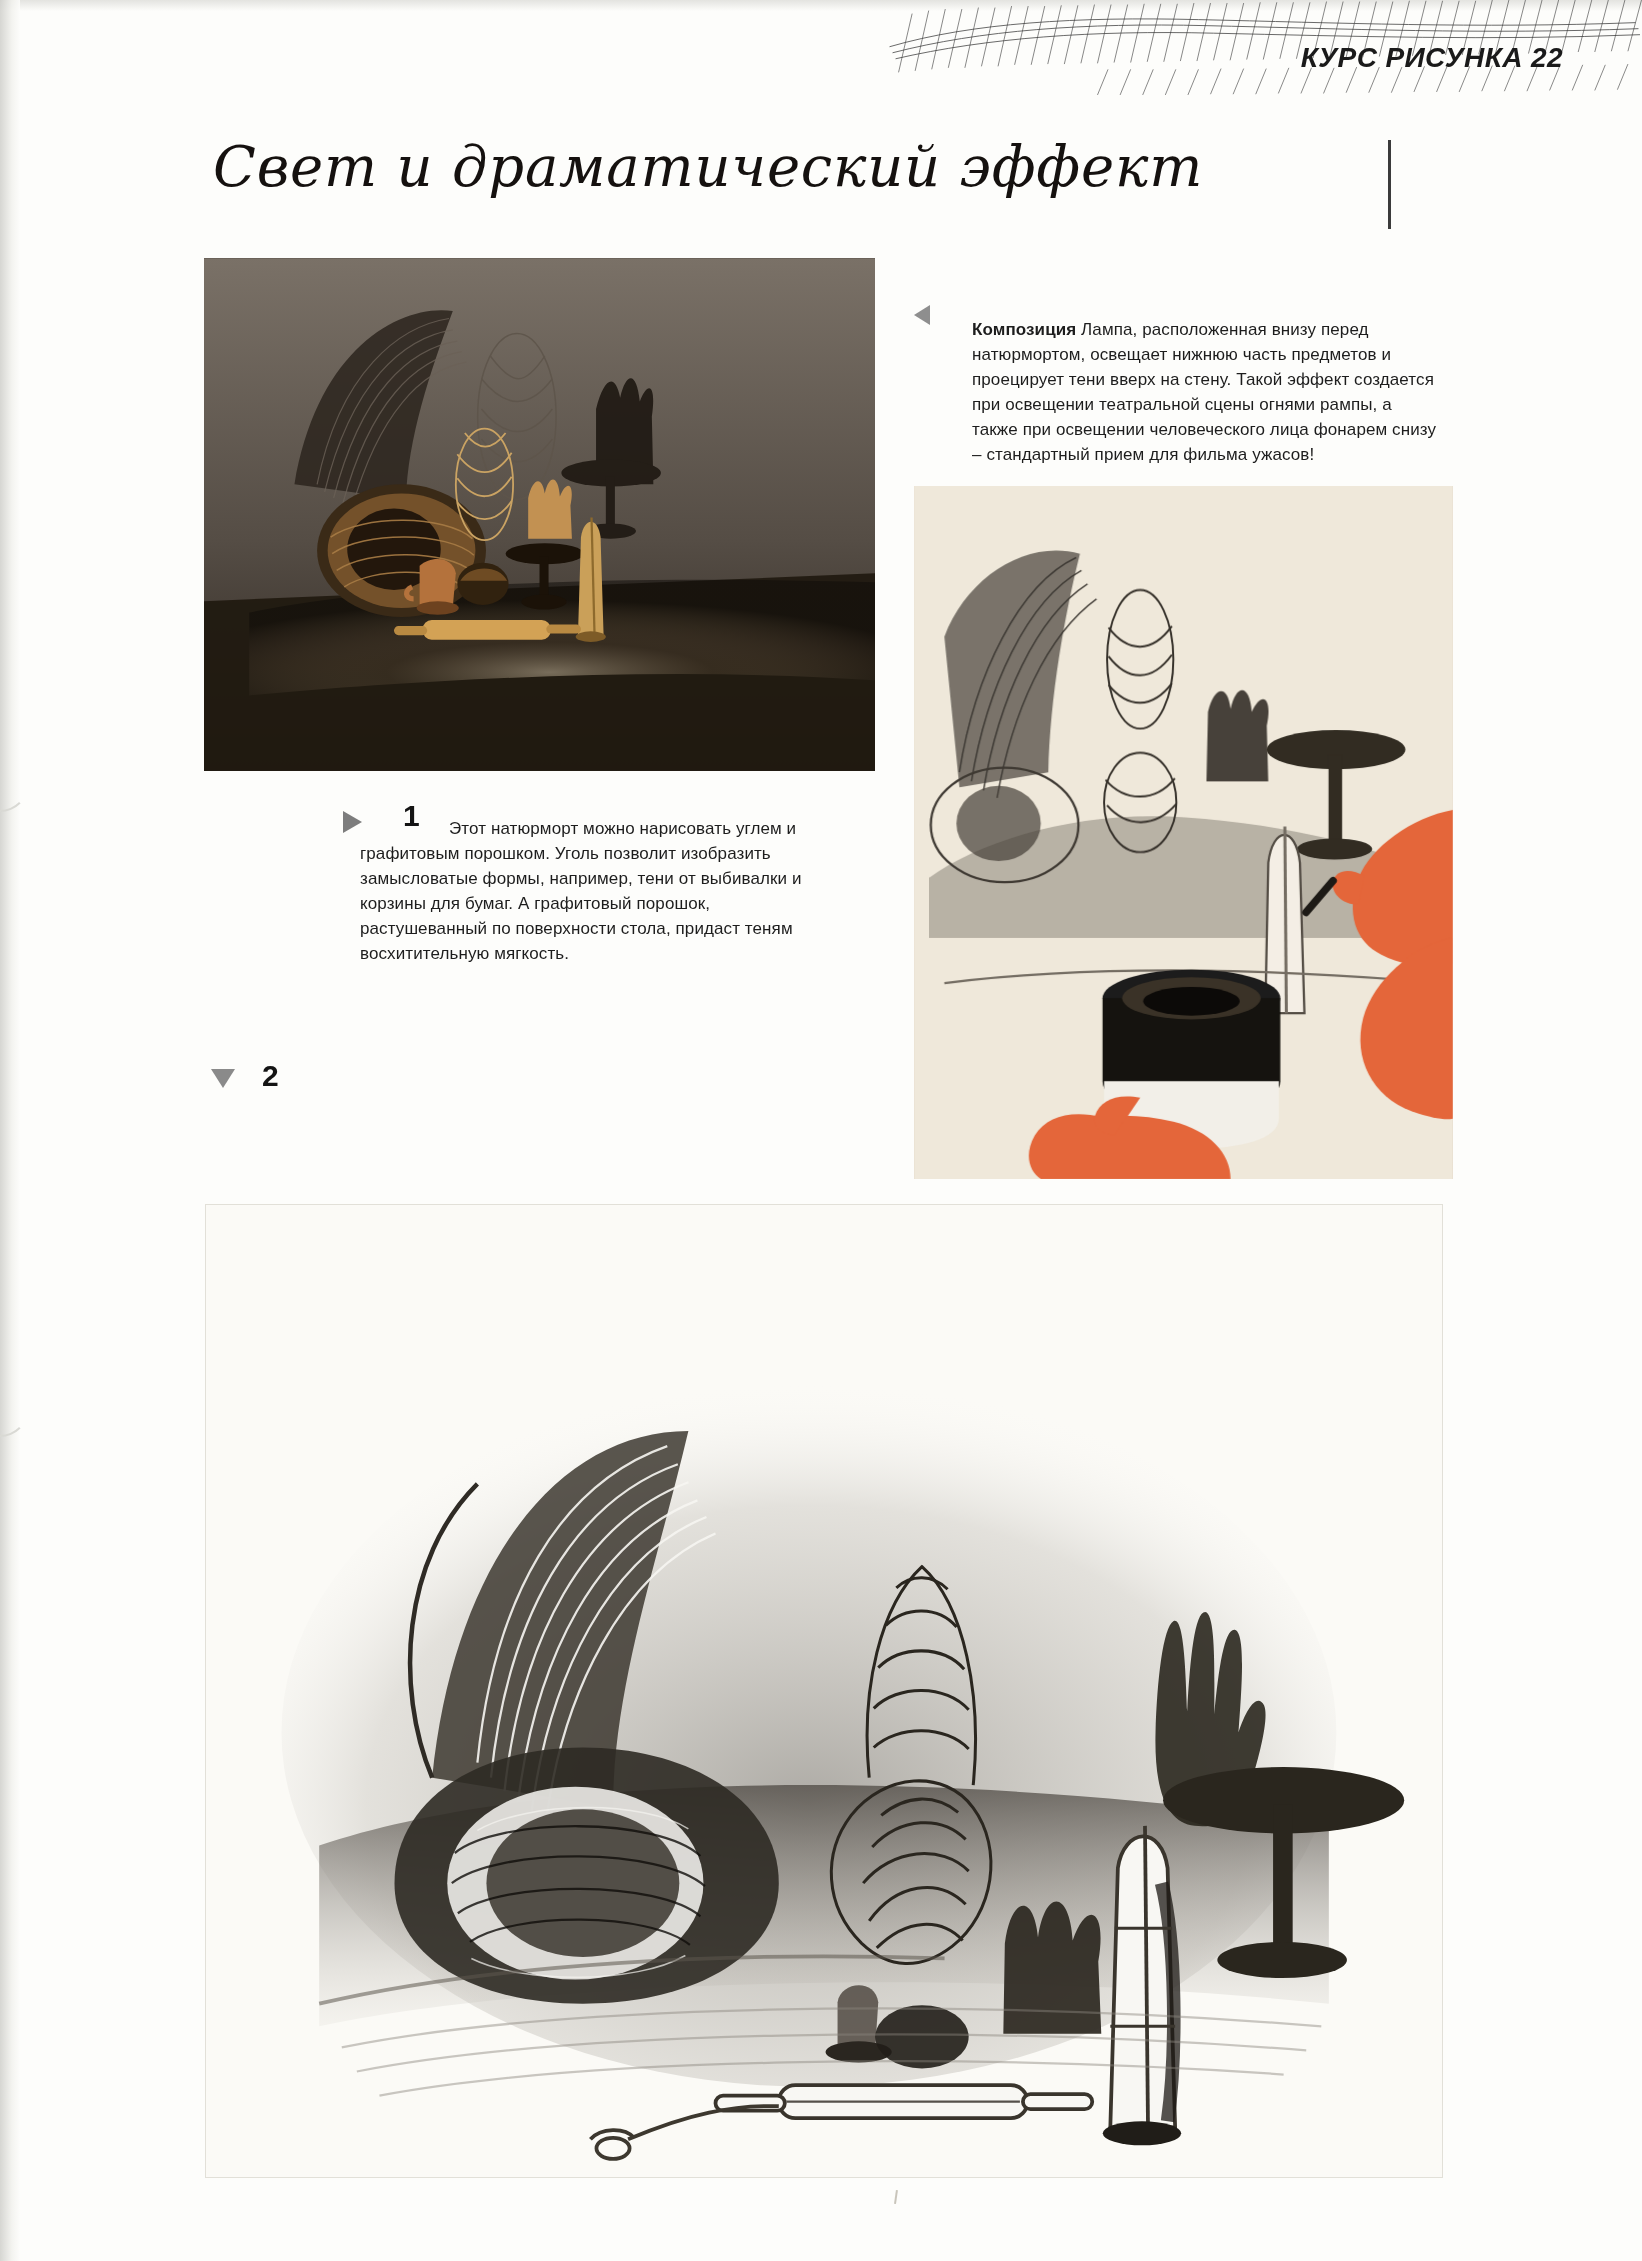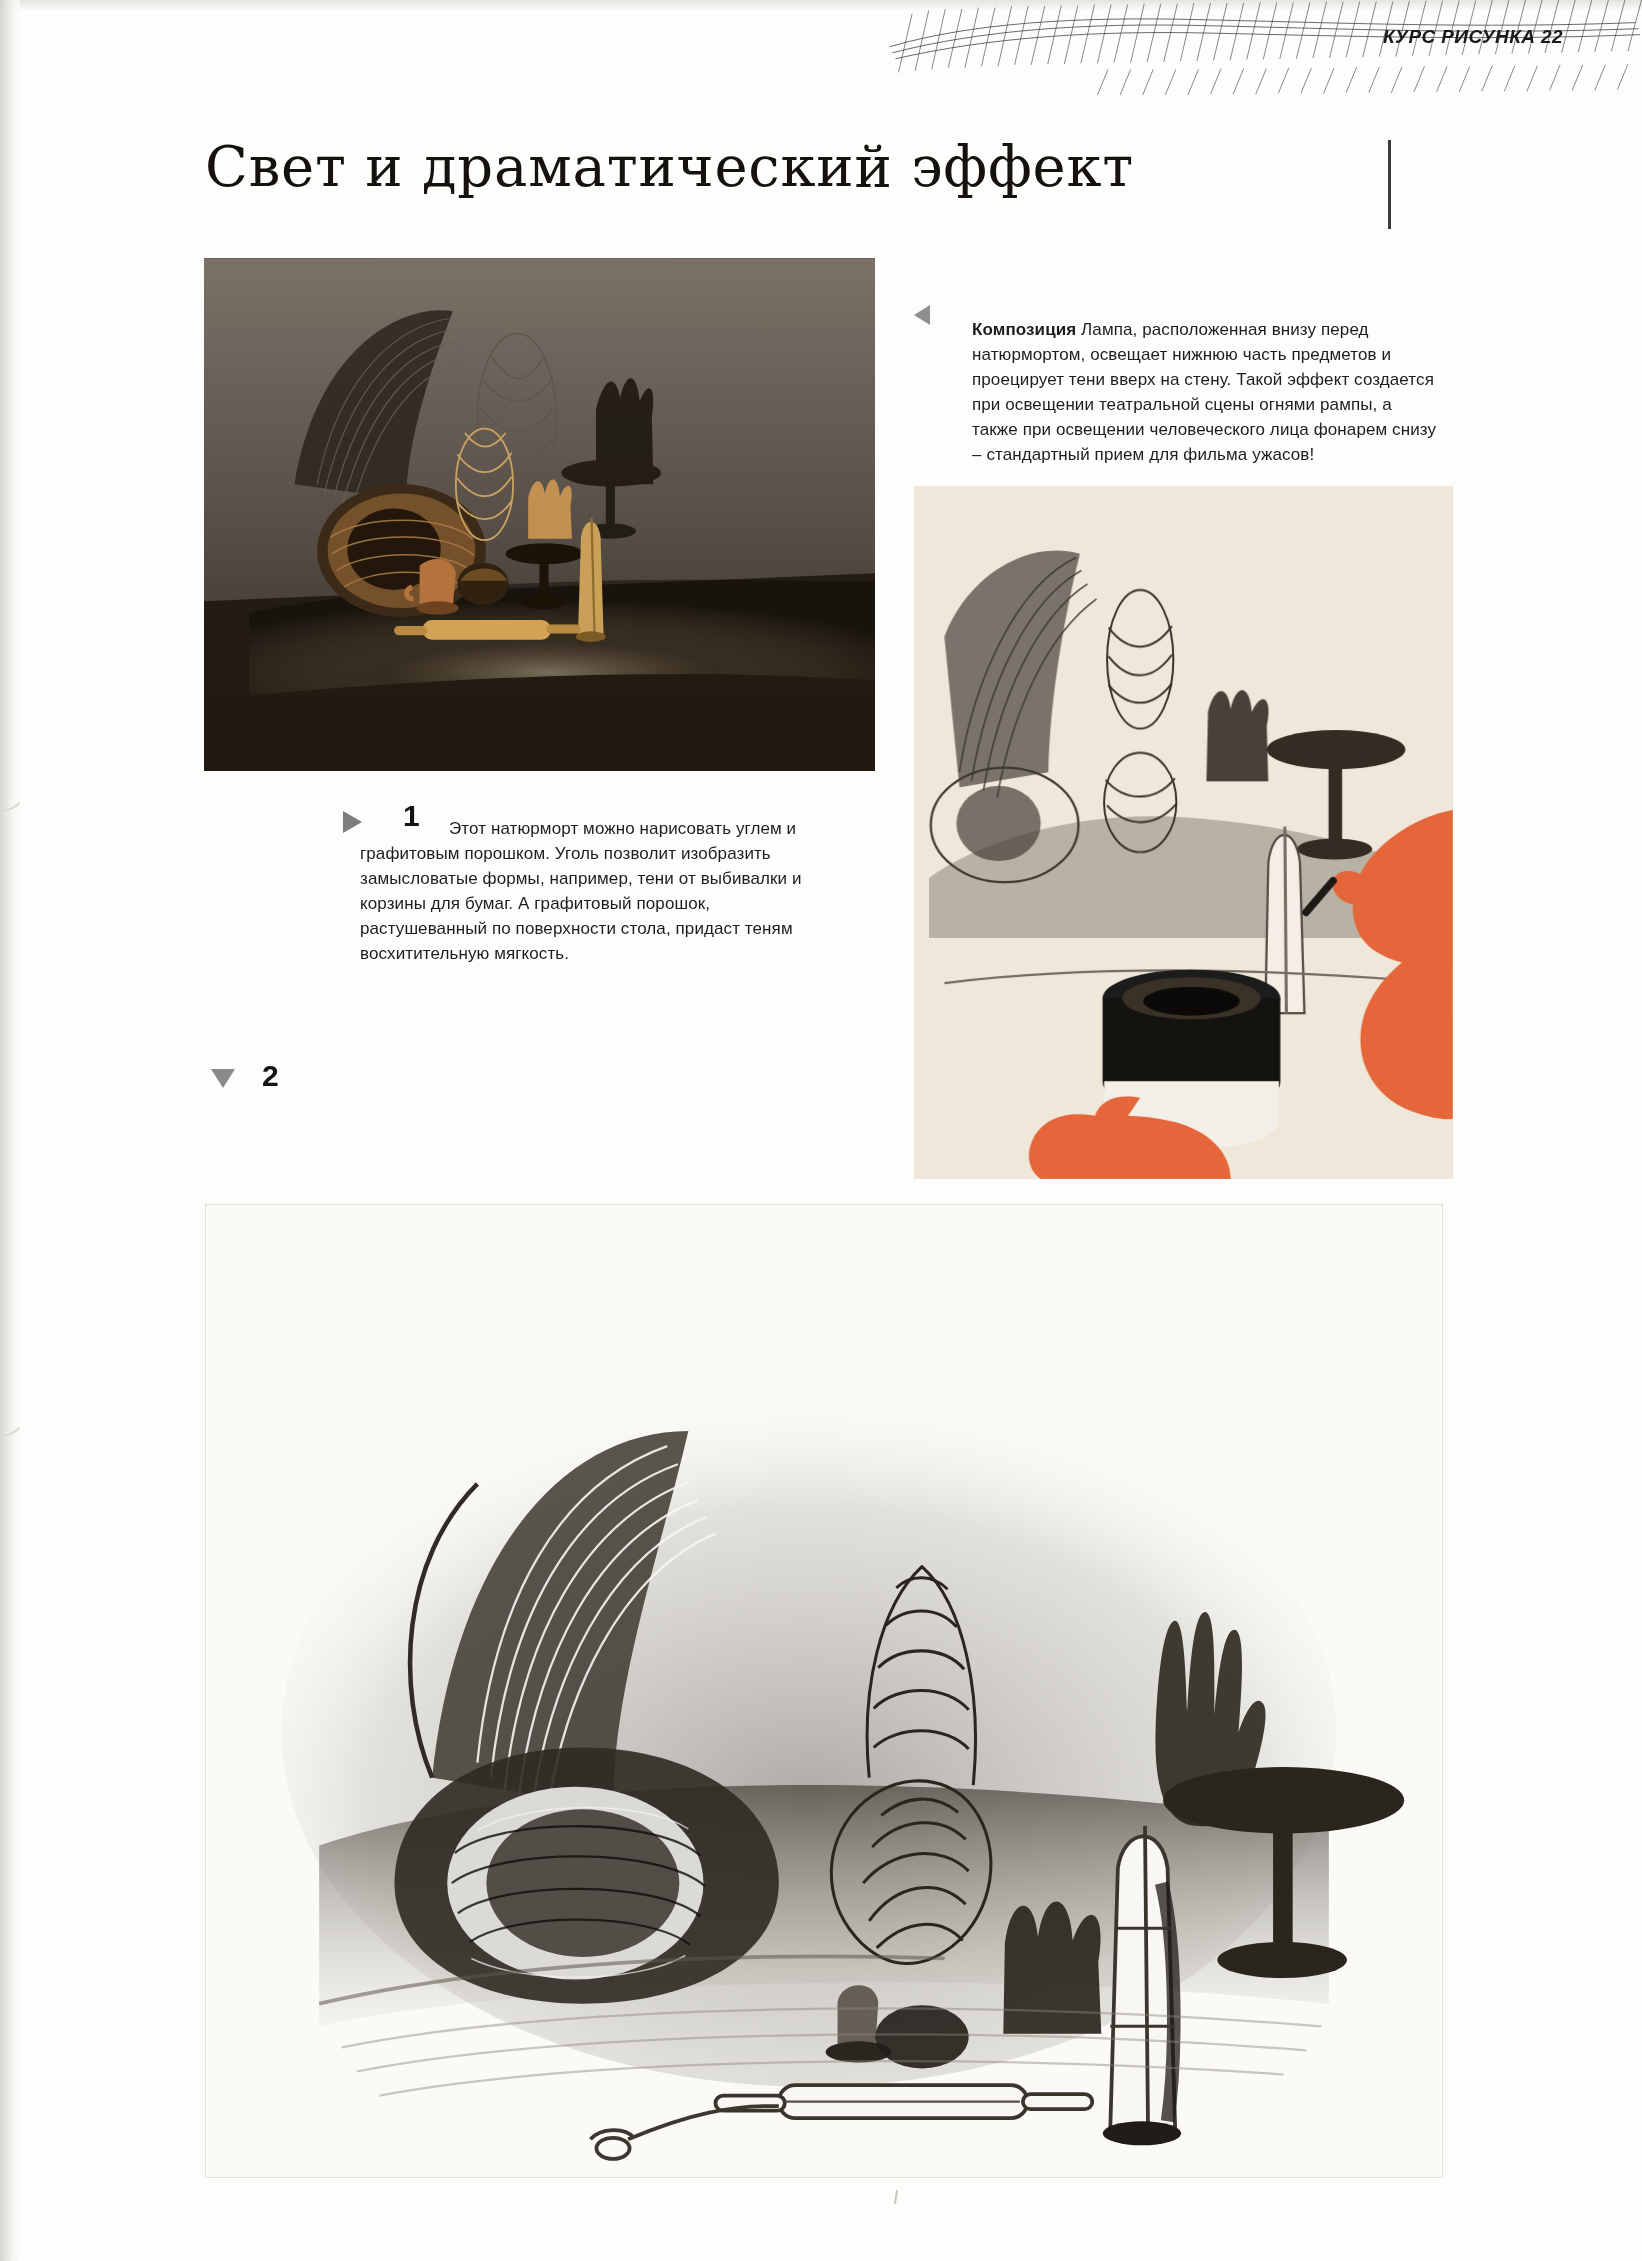--- a/index.html
+++ b/index.html
@@ -53,34 +53,35 @@
 
   
   .header-scribble {
     position: absolute;
     left: 882px; top: 0px;
     width: 761px; height: 98px;
     overflow: hidden;
   }
   .running-head {
     position: absolute;
-    right: 79px; top: 26px;
+    right: 79px; top: 42px;
     font-family: "Liberation Sans", sans-serif;
     font-weight: bold;
     font-style: italic;
-    font-size: 19px;
+    font-size: 28px;
     letter-spacing: 0.4px;
     color: #1a1a1a;
   }
 
   .title {
     position: absolute;
-    left: 205px; top: 134px;
+    left: 213px; top: 134px;
     width: 1161px;
     font-family: "DejaVu Serif", serif;
+    font-style: italic;
     font-size: 56px;
     color: #15110f;
     letter-spacing: 0.8px;
   }
   .title-rule {
     position: absolute;
     left: 1388px; top: 140px;
     width: 3px; height: 89px;
     background: #3b3b3b;
   }

